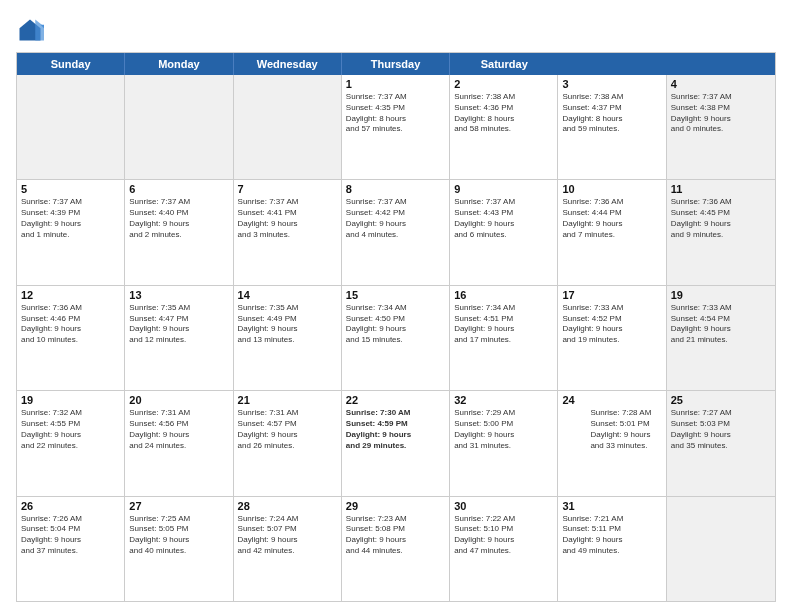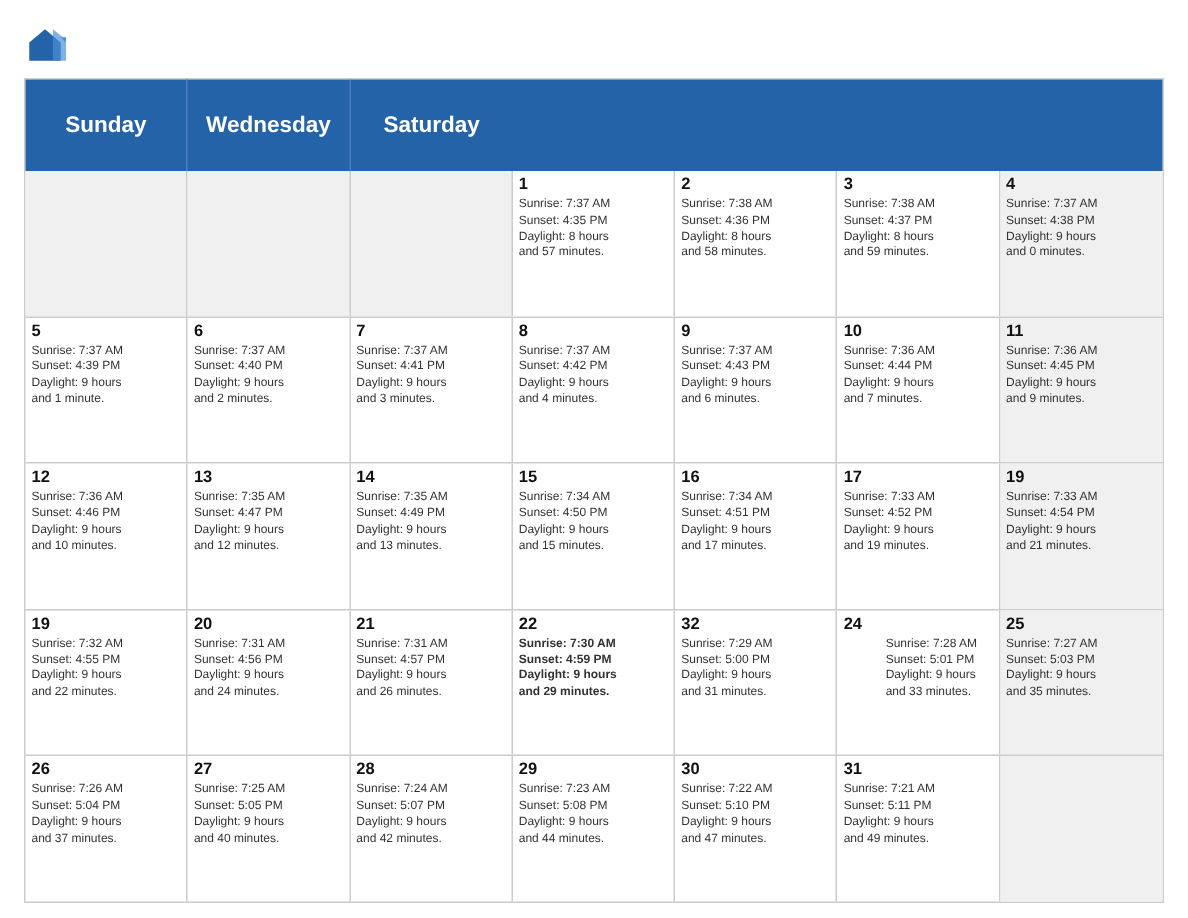--- a/index.html
+++ b/index.html
@@ -59,24 +59,24 @@
       flex-direction: column;
       border: 1px solid #ccc;
     }
     .cal-header {
       display: grid;
       grid-template-columns: repeat(7, 1fr);
       background: #2563a8;
     }
     .cal-header-cell {
       color: #fff;
-      font-size: 15px;
+      font-size: 11px;
       font-weight: bold;
       text-align: center;
-      padding: 22px 2px;
+      padding: 5px 2px;
       border-right: 1px solid #4a7ec0;
     }
     .cal-header-cell:last-child { border-right: none; }
     .cal-body {
       flex: 1;
       display: flex;
       flex-direction: column;
     }
     .cal-row {
       display: grid;
@@ -127,21 +127,23 @@
     </div>
     <div class="title-block">
       <div class="main-title"></div>
       <div class="subtitle"></div>
     </div>
   </div>
 
   <div class="calendar">
     <div class="cal-header">
     <div class="cal-header-cell">Sunday</div>
+        <div class="cal-header-cell">Monday</div>
         <div class="cal-header-cell">Wednesday</div>
+        <div class="cal-header-cell">Thursday</div>
         <div class="cal-header-cell">Saturday</div>
       </div>
     <div class="cal-body">
     <div class="cal-row">
           <div class="cal-cell shaded empty"></div>
           <div class="cal-cell shaded empty"></div>
           <div class="cal-cell shaded empty"></div>
           <div class="cal-cell">
             <div class="day-num">1</div>
             <div class="cell-text" style="white-space: pre-line;">Sunrise: 7:37 AM

